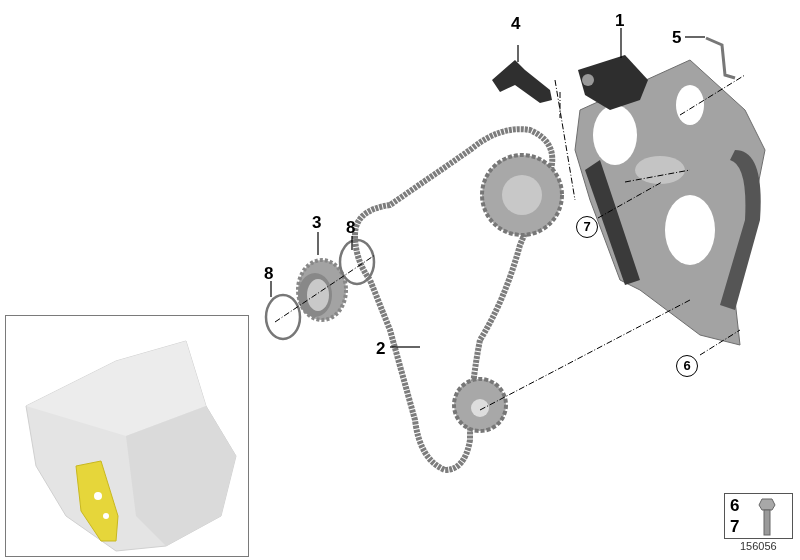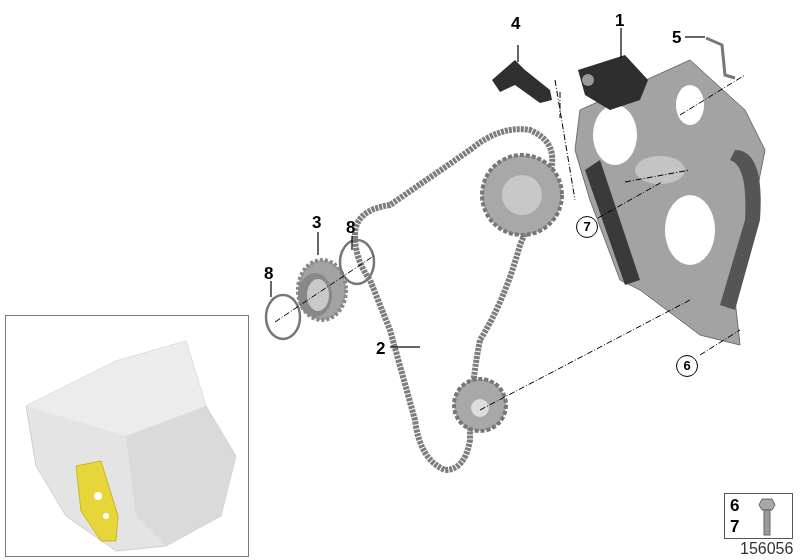--- a/index.html
+++ b/index.html
@@ -3,21 +3,21 @@
 <meta charset="utf-8">
 <style>
   html,body{margin:0;padding:0;background:#fff;}
   #stage{position:relative;width:800px;height:560px;background:#ffffff;overflow:hidden;font-family:"Liberation Sans",sans-serif;}
   svg.main{position:absolute;left:0;top:0;}
   .callout{position:absolute;font-weight:bold;font-size:17px;color:#000;line-height:1;}
   .circ{position:absolute;width:20px;height:20px;border:1.5px solid #000;border-radius:50%;font-weight:bold;font-size:13px;text-align:center;line-height:20px;background:#fff;}
   #engine-box{position:absolute;left:5px;top:315px;width:242px;height:240px;border:1px solid #7a7a7a;background:#fff;}
   #legend-box{position:absolute;left:724px;top:493px;width:67px;height:44px;border:1px solid #555;background:#fff;}
   #legend-box .n{position:absolute;left:5px;font-weight:bold;font-size:17px;}
-  #diagram-id{position:absolute;left:740px;top:540px;font-size:16px;color:#333;}
+  #diagram-id{position:absolute;left:740px;top:540px;font-size:11px;color:#333;}
 </style>
 </head>
 <body>
 
 <div id="stage">
 
   <svg class="main" width="800" height="560">
 
     <path d="M580,110 L690,60 L745,110 L765,150 L735,300 L740,345 L700,335 L640,290 L620,280 L590,200 L575,150 Z" fill="#a3a3a3" stroke="#6e6e6e" stroke-width="1"></path>
     <ellipse cx="615" cy="135" rx="22" ry="30" fill="#fff"></ellipse>

